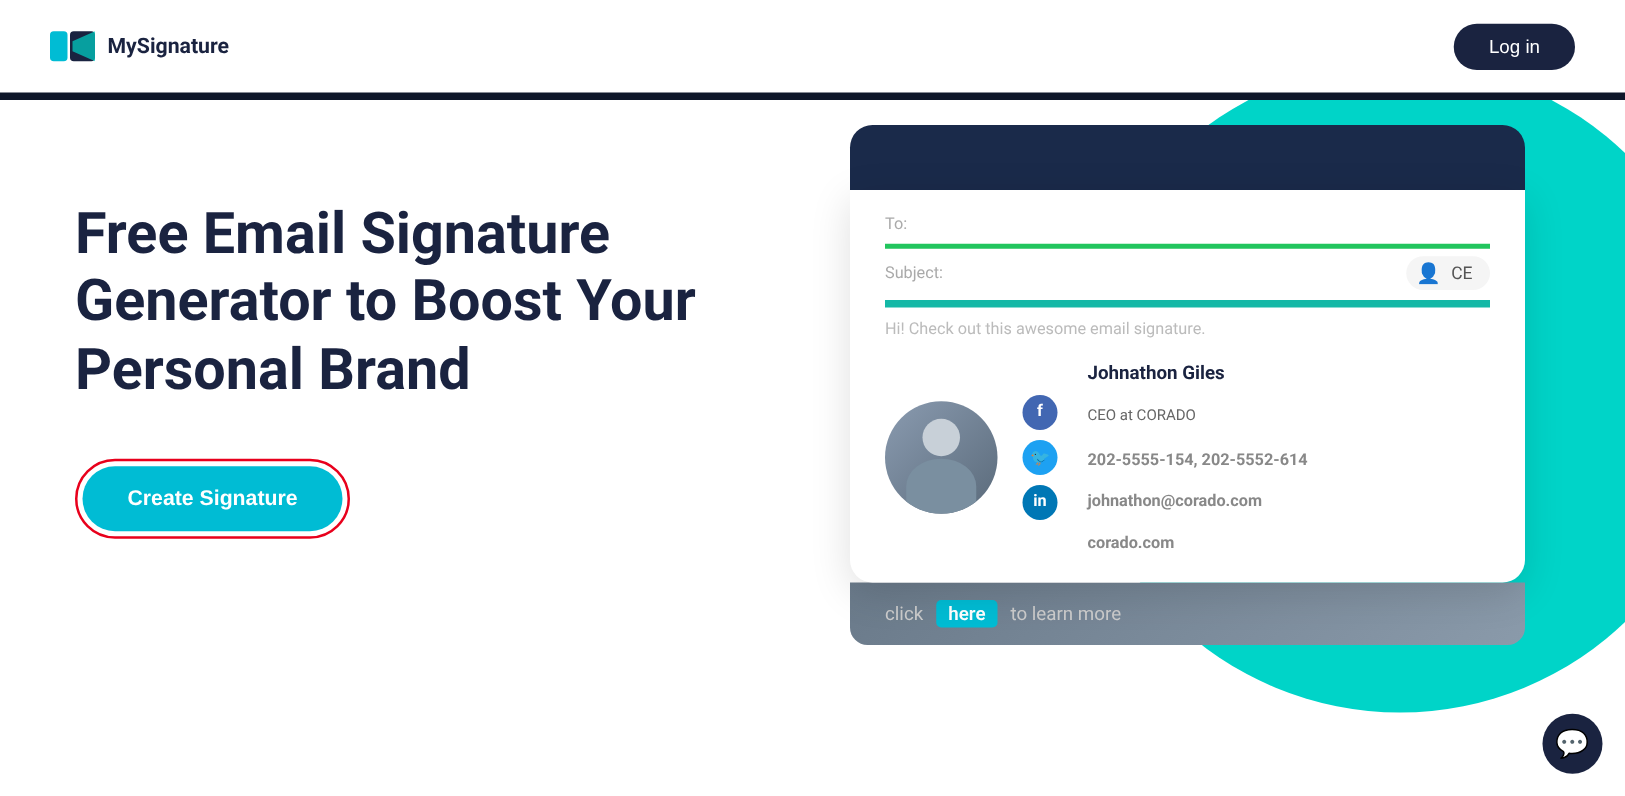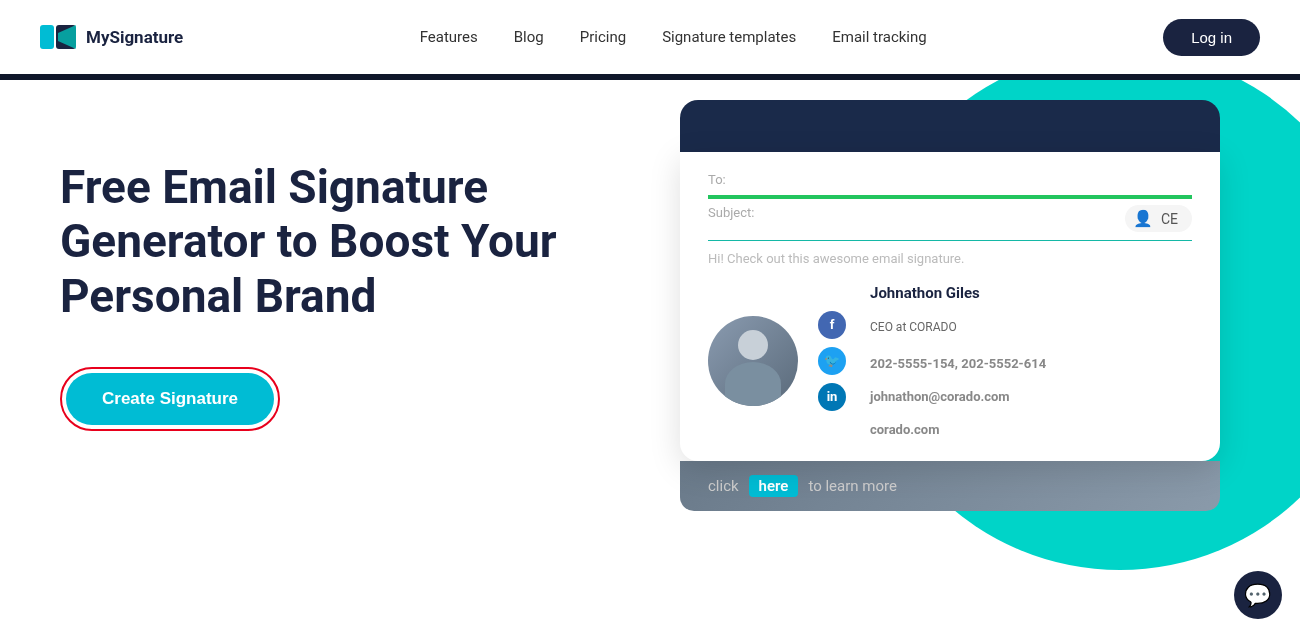--- a/index.html
+++ b/index.html
@@ -141,24 +141,25 @@
     .email-to {
       font-size: 13px;
       color: #aaa;
       margin-bottom: 6px;
       border-bottom: 4px solid #22c55e;
       padding-bottom: 8px;
     }
 
     .email-subject-row {
       display: flex;
+      align-items: center;
       justify-content: space-between;
       margin-bottom: 10px;
       padding-bottom: 8px;
-      border-bottom: 1px solid #14b8a6;
+      border-bottom: 6px solid #14b8a6;
     }
     .email-subject {
       font-size: 13px;
       color: #aaa;
     }
     .avatar-chip {
       display: flex;
       align-items: center;
       gap: 8px;
       background: #f5f5f5;
@@ -309,27 +310,20 @@
 <header class="header">
   <div class="logo-area">
     <svg class="logo-icon" viewBox="0 0 36 36">
       <rect x="0" y="6" width="14" height="24" rx="3" fill="#00bcd4"></rect>
       <rect x="16" y="6" width="20" height="24" rx="3" fill="#1a2340"></rect>
       <polygon points="18,14 36,6 36,30 18,22" fill="#00d4c8" opacity="0.7"></polygon>
     </svg>
     <span class="logo-text">MySignature</span>
   </div>
 
-  <nav class="nav">
-    <a class="nav-item">Features</a>
-    <a class="nav-item">Blog</a>
-    <a class="nav-item">Pricing</a>
-    <a class="nav-item">Signature templates</a>
-    <a class="nav-item">Email tracking</a>
-  </nav>
 
   <button class="login-btn">Log in</button>
 </header>
 
 <main class="main">
 
   <section class="hero-left">
     <h1 class="hero-title">Free Email Signature Generator to Boost Your Personal Brand</h1>
     <div class="create-btn-wrapper">
       <button class="create-btn">Create Signature</button>

